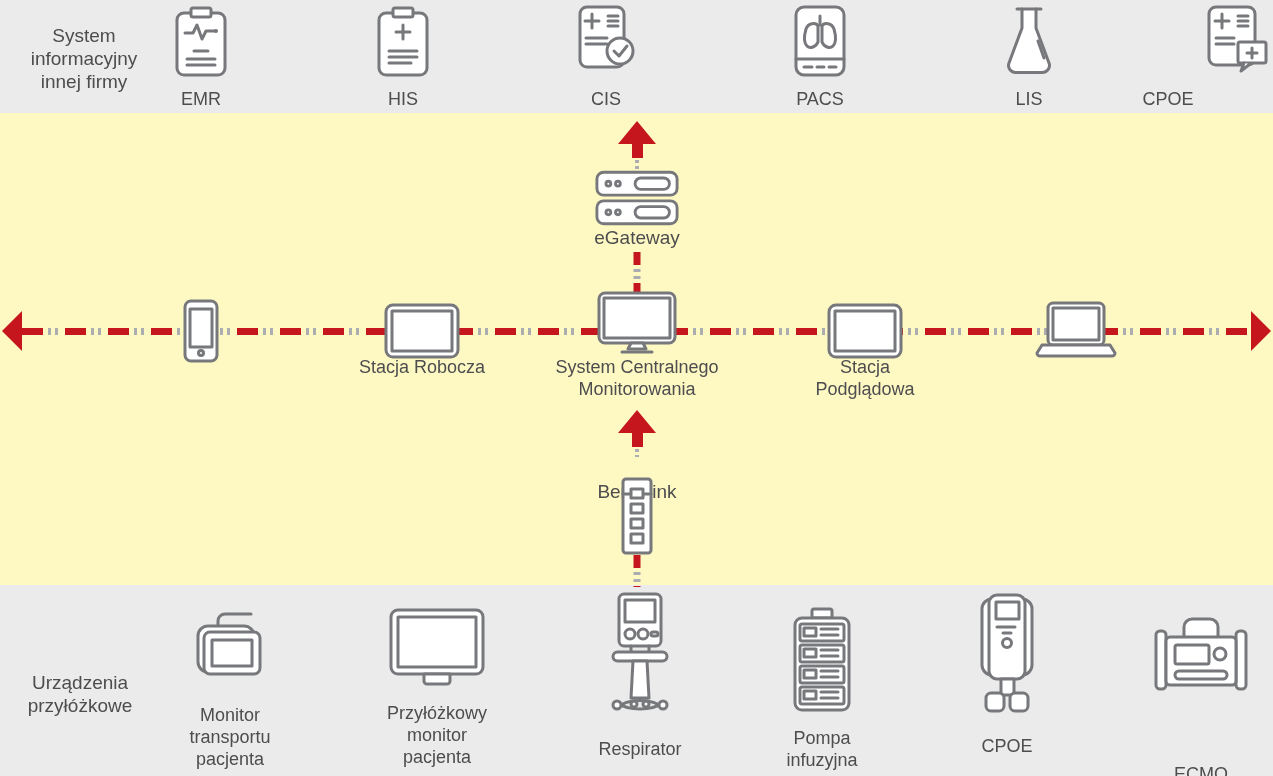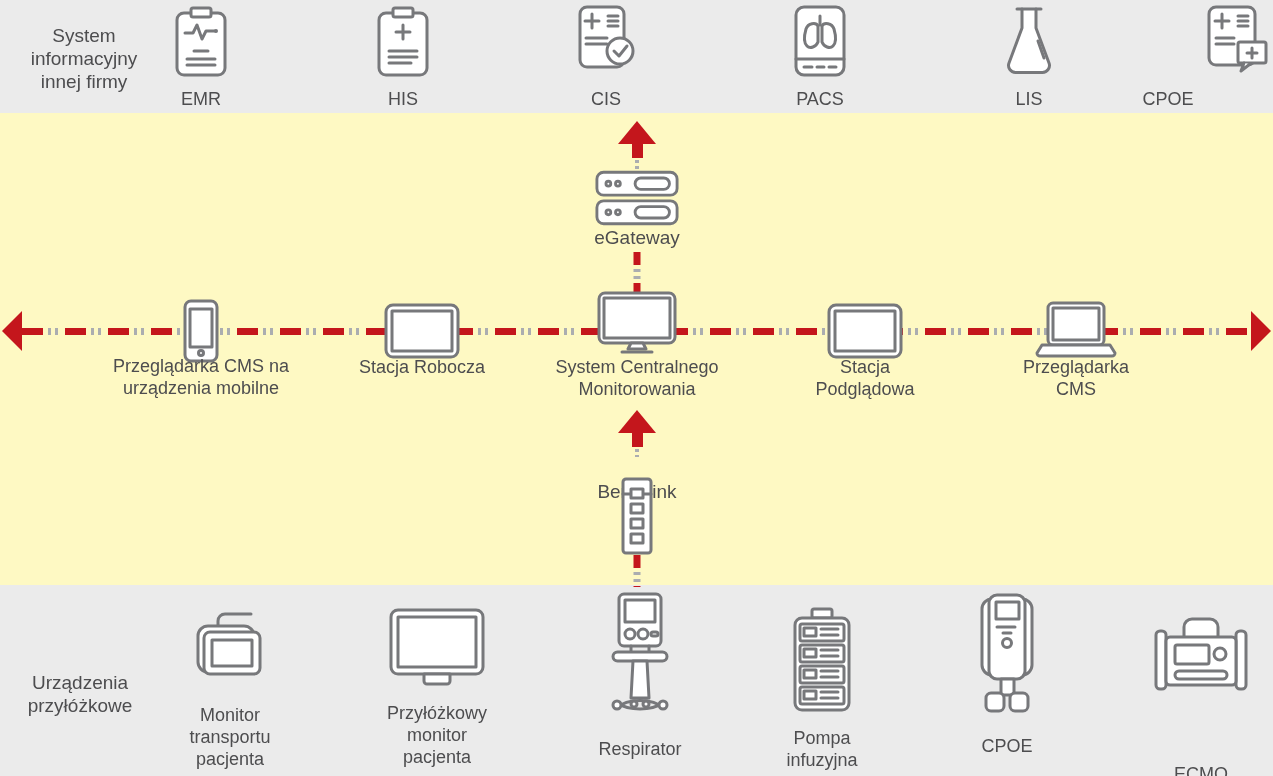--- a/index.html
+++ b/index.html
@@ -185,22 +185,20 @@
     </svg>
   </span>
 
   <span class="icon" style="left:201px;top:299px">
     <svg width="38" height="64" viewBox="0 0 38 64" fill="none" stroke="currentColor" stroke-width="3" stroke-linecap="round" stroke-linejoin="round">
       <rect x="3" y="2" width="32" height="60" rx="6" fill="#fff"></rect>
       <rect x="8" y="10" width="22" height="38" fill="#fff"></rect>
       <circle cx="19" cy="54" r="2.5"></circle>
     </svg>
   </span>
-  <div class="label" style="left:201px;top:355px">Przeglądarka CMS na
-urządzenia mobilne</div>
 
   <span class="icon" style="left:422px;top:303px">
     <svg width="76" height="56" viewBox="0 0 76 56" fill="none" stroke="currentColor" stroke-width="3" stroke-linecap="round" stroke-linejoin="round">
       <rect x="2" y="2" width="72" height="52" rx="7" fill="#fff"></rect>
       <rect x="8" y="8" width="60" height="40" fill="#fff"></rect>
     </svg>
   </span>
   <div class="label" style="left:422px;top:356px">Stacja Robocza</div>
 
   <span class="icon" style="left:637px;top:291px">
@@ -223,22 +221,20 @@
   <div class="label" style="left:865px;top:356px">Stacja
 Podglądowa</div>
 
   <span class="icon" style="left:1076px;top:301px">
     <svg width="82" height="58" viewBox="0 0 82 58" fill="none" stroke="currentColor" stroke-width="3" stroke-linecap="round" stroke-linejoin="round">
       <rect x="13" y="2" width="56" height="42" rx="5" fill="#fff"></rect>
       <rect x="18" y="7" width="46" height="32" fill="#fff"></rect>
       <path d="M7,44 h68 l5,8 a3,3 0 0 1 -3,3 H5 a3,3 0 0 1 -3,-3 z" fill="#fff"></path>
     </svg>
   </span>
-  <div class="label" style="left:1076px;top:356px">Przeglądarka
-CMS</div>
 
   <span class="icon" style="left:230px;top:610px">
     <svg width="76" height="70" viewBox="0 0 76 70" fill="none" stroke="currentColor" stroke-width="3" stroke-linecap="round" stroke-linejoin="round">
       <path d="M26,16 v-5 a7,7 0 0 1 7,-7 h26"></path>
       <rect x="6" y="16" width="56" height="46" rx="10" fill="#fff"></rect>
       <rect x="12" y="22" width="56" height="42" rx="6" fill="#fff"></rect>
       <rect x="20" y="30" width="40" height="26" fill="#fff"></rect>
     </svg>
   </span>
   <div class="label" style="left:230px;top:704px">Monitor

